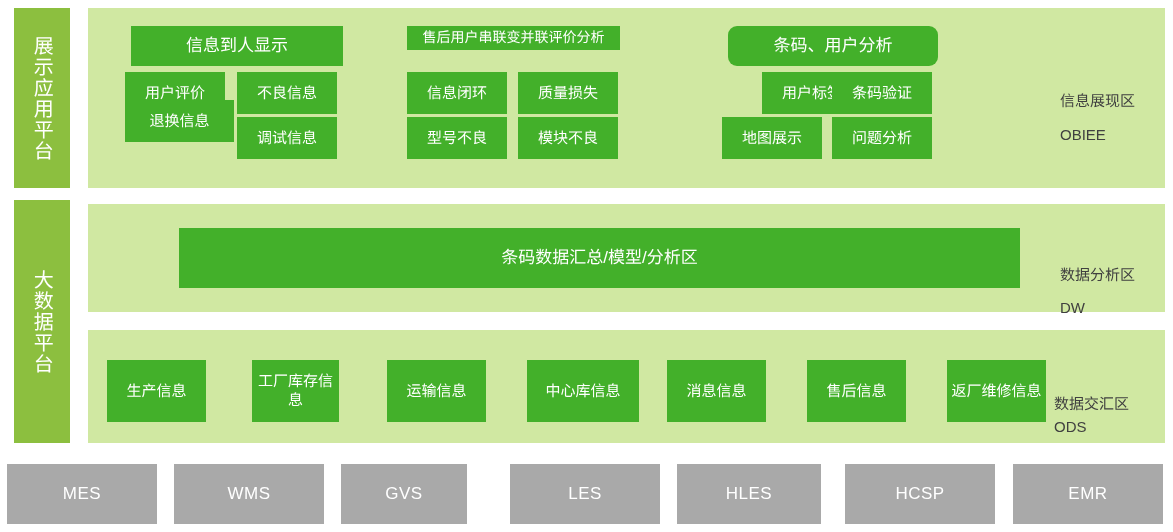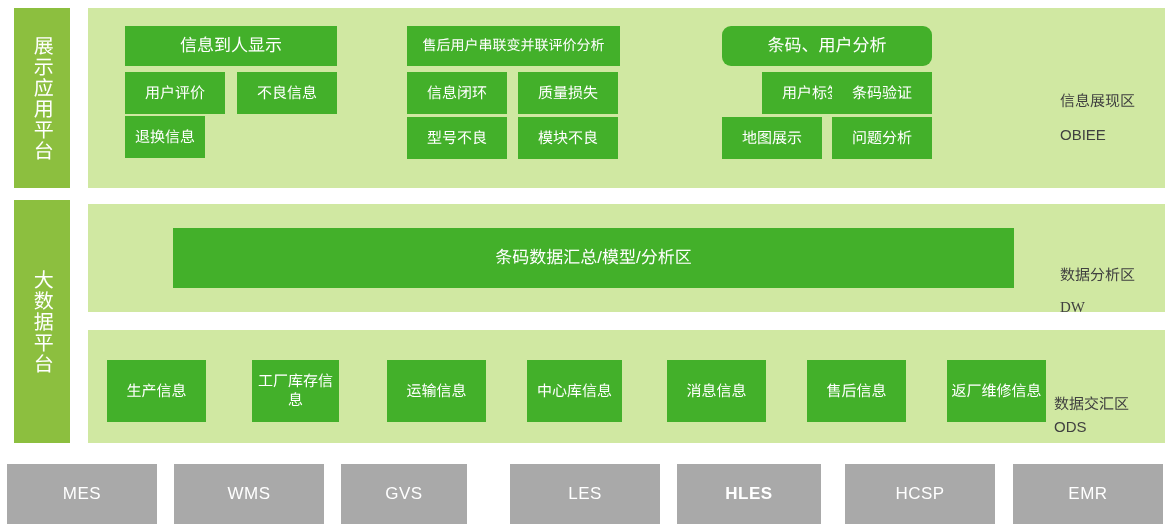--- a/index.html
+++ b/index.html
@@ -61,21 +61,21 @@
     color: #ffffff;
     display: flex;
     align-items: center;
     justify-content: center;
     text-align: center;
     font-size: 15px;
     line-height: 1.25;
     box-sizing: border-box;
     padding: 2px 4px;
   }
-  .gbox.banner{ font-size: 17px; }
+  .gbox.banner{ font-size: 17px; margin-left: 6px; }
 
   
   .sysbox {
     position: absolute;
     background: #A9A9A9;
     color: #ffffff;
     display: flex;
     align-items: center;
     justify-content: center;
     font-size: 17px;
@@ -100,25 +100,28 @@
 
   <div class="gbox banner" style="left:125px; top:26px; width:212px; height:40px;">
     <span>信息到人显示</span>
   </div>
   <div class="gbox" style="left:125px; top:72px; width:100px; height:42px;">
     <span>用户评价</span>
   </div>
   <div class="gbox" style="left:237px; top:72px; width:100px; height:42px;">
     <span>不良信息</span>
   </div>
-  <div class="gbox" style="left:125px; top:116px; width:80px; height:42px;">
+  <div class="gbox" style="left:125px; top:100px; width:109px; height:42px;">
     <span>退换信息</span>
   </div>
-
-  <div class="gbox" style="left:407px; top:26px; width:213px; height:40px; font-size:14px;">
+  <div class="gbox" style="left:237px; top:117px; width:100px; height:42px;">
+    <span>调试信息</span>
+  </div>
+
+  <div class="gbox" style="left:407px; top:26px; width:213px; height:24px; font-size:14px;">
     <span>售后用户串联变并联评价分析</span>
   </div>
   <div class="gbox" style="left:407px; top:72px; width:100px; height:42px;">
     <span>信息闭环</span>
   </div>
   <div class="gbox" style="left:518px; top:72px; width:100px; height:42px;">
     <span>质量损失</span>
   </div>
   <div class="gbox" style="left:407px; top:117px; width:100px; height:42px;">
     <span>型号不良</span>
@@ -152,36 +155,36 @@
 
   <div class="zone" style="left:88px; top:204px; width:1077px; height:108px;"></div>
 
   <div class="gbox banner" style="left:173px; top:228px; width:841px; height:60px;">
     <span>条码数据汇总/模型/分析区</span>
   </div>
 
   <div class="zone-caption" style="left:1060px; top:240px;">
     <span>数据分析区</span>
   </div>
-  <div class="zone-caption" style="left:1060px; top:273px;font-family:Liberation Serif, serif;">
+  <div class="zone-caption" style="left:1060px; top:273px;">
     <span>DW</span>
   </div>
 
   <div class="zone" style="left:88px; top:330px; width:1077px; height:113px;"></div>
 
   <div class="gbox" style="left:107px; top:360px; width:99px; height:62px;">
     <span>生产信息</span>
   </div>
   <div class="gbox" style="left:252px; top:360px; width:87px; height:62px;">
     <span>工厂库存信息</span>
   </div>
   <div class="gbox" style="left:387px; top:360px; width:99px; height:62px;">
     <span>运输信息</span>
   </div>
-  <div class="gbox" style="left:527px; top:360px; width:95px; height:62px;">
+  <div class="gbox" style="left:527px; top:360px; width:112px; height:62px;">
     <span>中心库信息</span>
   </div>
   <div class="gbox" style="left:667px; top:360px; width:99px; height:62px;">
     <span>消息信息</span>
   </div>
   <div class="gbox" style="left:807px; top:360px; width:99px; height:62px;">
     <span>售后信息</span>
   </div>
   <div class="gbox" style="left:947px; top:360px; width:99px; height:62px;">
     <span>返厂维修信息</span>
@@ -199,21 +202,21 @@
   </div>
   <div class="sysbox" style="left:174px; top:464px; width:150px; height:60px;">
     <span>WMS</span>
   </div>
   <div class="sysbox" style="left:341px; top:464px; width:126px; height:60px;">
     <span>GVS</span>
   </div>
   <div class="sysbox" style="left:510px; top:464px; width:150px; height:60px;">
     <span>LES</span>
   </div>
-  <div class="sysbox" style="left:677px; top:464px; width:144px; height:60px;font-weight:bold;">
+  <div class="sysbox" style="left:677px; top:464px; width:144px; height:60px;">
     <span>HLES</span>
   </div>
   <div class="sysbox" style="left:845px; top:464px; width:150px; height:60px;">
     <span>HCSP</span>
   </div>
   <div class="sysbox" style="left:1013px; top:464px; width:150px; height:60px;">
     <span>EMR</span>
   </div>
 
 </div>

